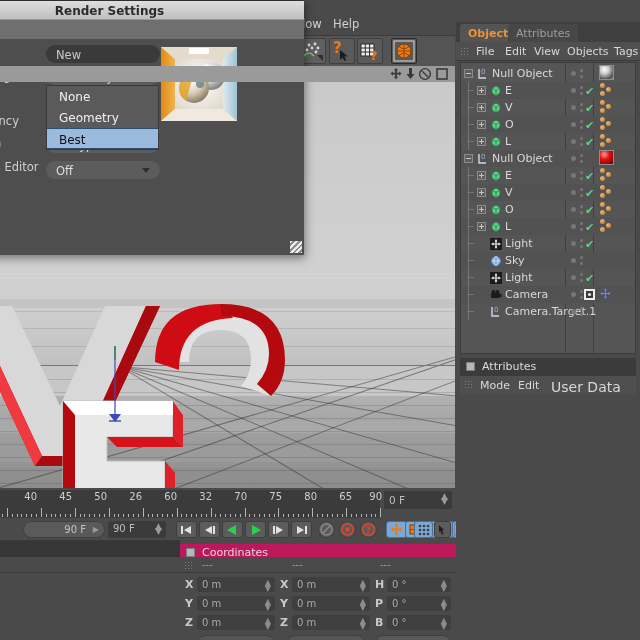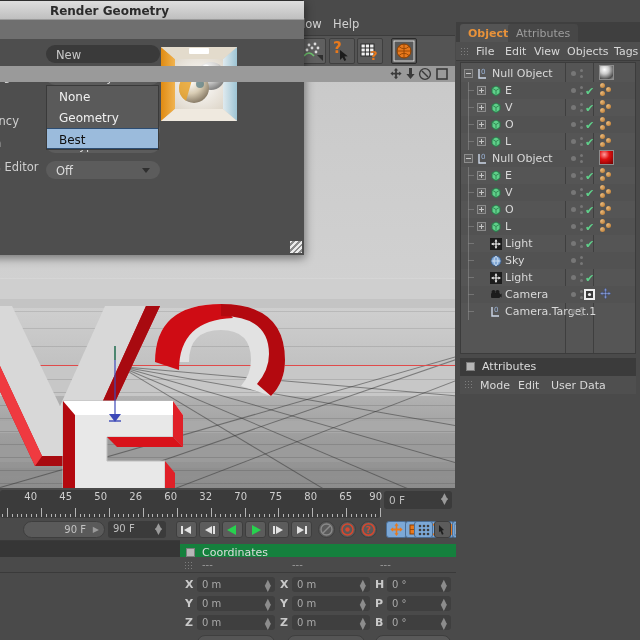--- a/index.html
+++ b/index.html
@@ -105,21 +105,21 @@
   .chk { position: absolute; font-size: 11px; color: #5fd08a; line-height: 11px; }
   .matball { position: absolute; width: 15px; height: 15px; border: 1px solid #8d8d8d; }
   .tagdot { position: absolute; width: 5px; height: 5px; border-radius: 50%;
             background: radial-gradient(circle at 30% 30%, #e8b87a, #b8762c); }
 
   .attrhdr { position: absolute; left: 4px; top: 336px; width: 176px; height: 18px; background: #3b3b3b; }
   .attrmenu { position: absolute; left: 4px; top: 354px; width: 176px; height: 18px; background: #4f4f4f; }
 
   
   .coord { position: absolute; left: 180px; top: 526px; width: 276px; height: 114px; background: #4a4a4a; }
-  .coord-hdr { position:absolute; left:0; top:4px; width:276px; height:17px; background:#15803d; }
+  .coord-hdr { position:absolute; left:0; top:4px; width:276px; height:17px; background:#be185d; }
   .coord-sub { position:absolute; left:0; top:17px; width:276px; height:16px; background:#4a4a4a;
                border-bottom:1px solid #3a3a3a; }
   .cfield { position: absolute; height: 15px; background: #3f3f3f; border-radius: 3px;
             color: #a9a9a9; font-size: 10px; padding: 2px 0 0 5px; }
   .cspin { position: absolute; font-size: 8px; color: #8c8c8c; line-height: 6px; }
   .clabel { position: absolute; font-size: 11px; color: #c9c9c9; font-weight: bold; }
   .cbtn { position: absolute; height: 17px; border-radius: 8px; background: #595959;
           border: 1px solid #3e3e3e; color: #a8a8a8; font-size: 10.5px;
           text-align: center; padding-top: 2px; }
   .cdrop { position: absolute; height: 16px; border-radius: 8px; background: #555;
@@ -840,27 +840,27 @@
       </div>
 
     <div class="attrhdr">
       <div style="position:absolute;left:6px;top:4px;width:9px;height:9px;background:#b6b6b6;border:1px solid #7d7d7d;"></div>
       <span style="position:absolute;left:22px;top:2px;font-size:11px;color:#dcdcdc;">Attributes</span>
     </div>
     <div class="attrmenu">
       <div class="grip" style="top:4px"></div>
       <span class="mi" style="position:absolute;left:20px;top:3px;font-size:11px;color:#d8d8d8">Mode</span>
       <span class="mi" style="position:absolute;left:58px;top:3px;font-size:11px;color:#d8d8d8">Edit</span>
-      <span class="mi" style="position:absolute;left:91px;top:3px;font-size:11px;color:#d8d8d8">User Data</span>
+      <span class="mi" style="position:absolute;left:91px;top:3px;font-size:14px;color:#d8d8d8">User Data</span>
     </div>
   </div>
 
   <div class="rs">
     <div class="rs-title">
-      <span>Render Geometry</span>
+      <span>Render Settings</span>
     </div>
     <div class="rs-band"></div>
     <div class="rs-body">
 
       <span class="rs-label" style="left:72px;top:30px">sing</span>
       <span class="rs-label" style="left:72px;top:75px">rency</span>
       <span class="rs-label" style="left:72px;top:97px">on</span>
       <span class="rs-label" style="left:72px;top:121px">As Editor</span>
 
       <div class="rs-input" style="left:131px;top:6px;width:114px">

